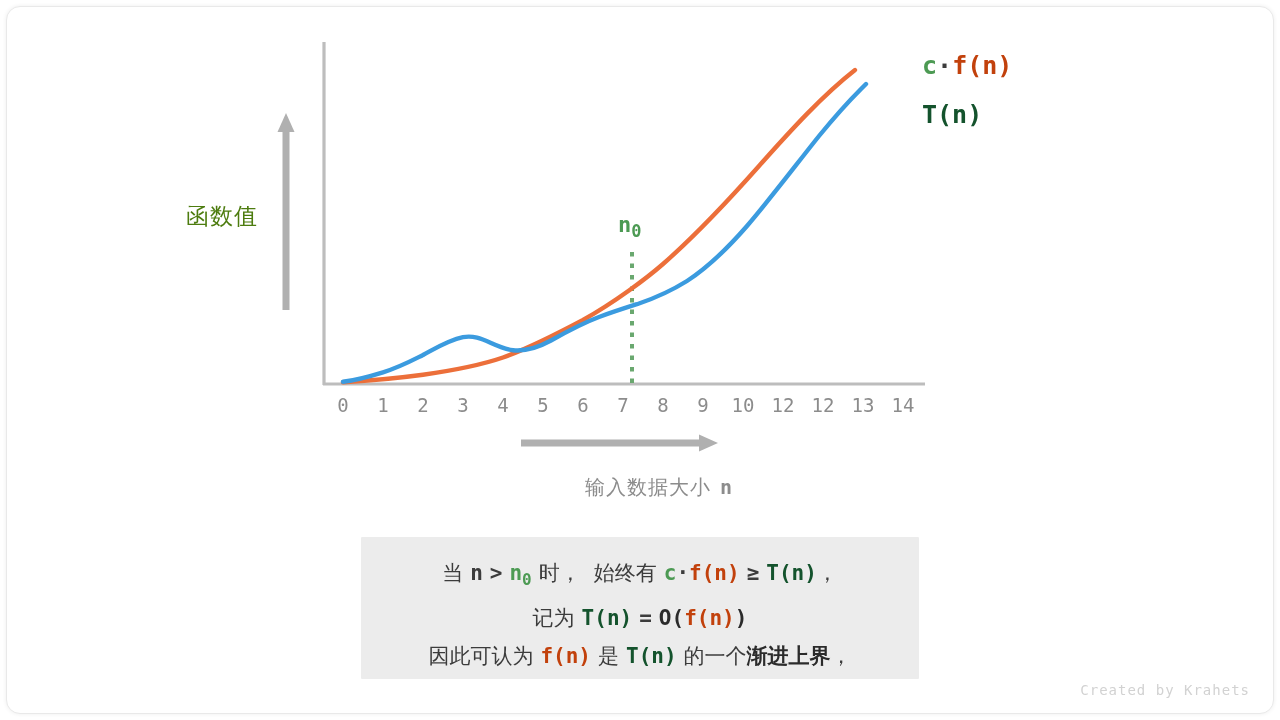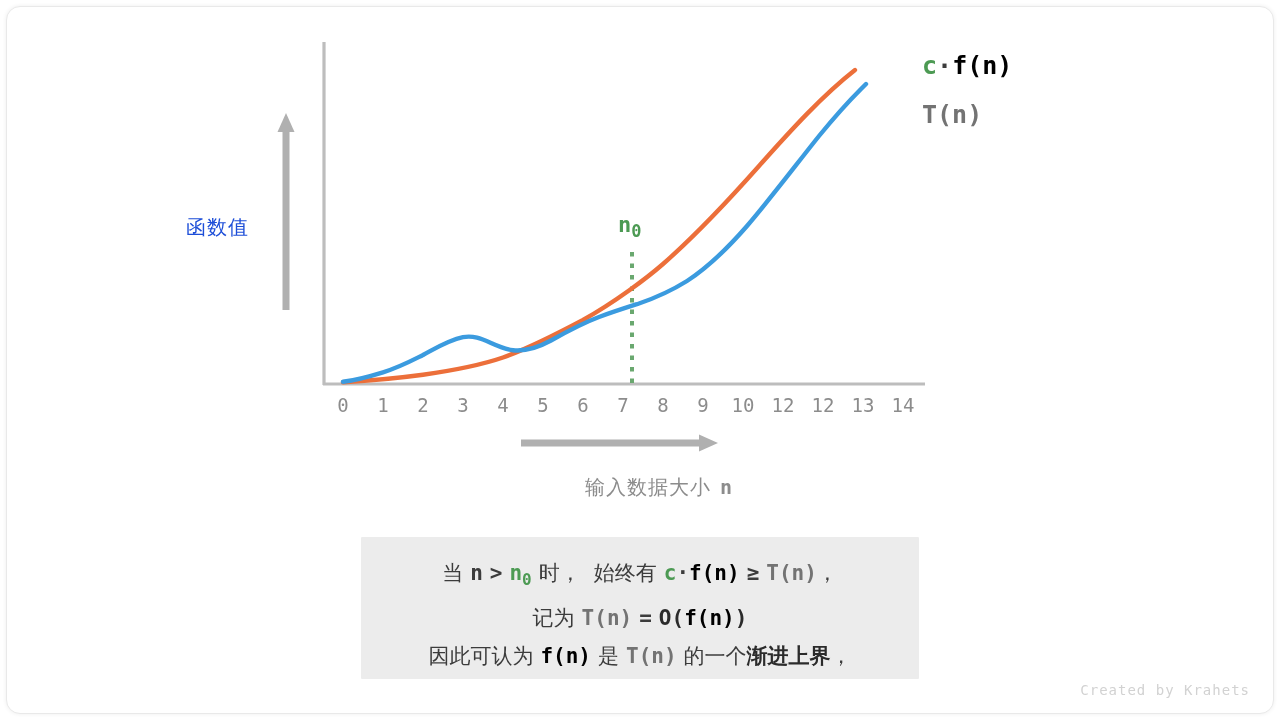--- a/index.html
+++ b/index.html
@@ -47,22 +47,22 @@
     font-family: "DejaVu Sans Mono", monospace;
     font-weight: bold;
     font-size: 25px;
     letter-spacing: 0px;
     white-space: nowrap;
   }
   #label-cfn { left: 922px; top: 51px; }
   #label-tn  { left: 922px; top: 100px; }
 
   .c-green  { color: #4c9a53; }
-  .c-orange { color: #000000; }
-  .c-blue   { color: #737373; text-align: right; }
+  .c-orange { color: #c2410c; }
+  .c-blue   { color: #14532d; text-align: right; }
   .c-dot    { color: #3c3c3c; }
 
   
   #n0-label {
     position: absolute;
     left: 618px;
     top: 212px;
     font-family: "DejaVu Sans Mono", monospace;
     font-weight: bold;
     font-size: 22px;
@@ -85,23 +85,23 @@
     text-align: center;
     font-family: "DejaVu Sans Mono", monospace;
     font-size: 19px;
     color: #8c8c8c;
   }
 
   
   #y-axis-caption {
     position: absolute;
     left: 186px;
-    top: 214px;
-    font-size: 20px;
-    color: #1d4ed8;
+    top: 201px;
+    font-size: 23px;
+    color: #4d7c0f;
     letter-spacing: 1px;
     white-space: nowrap;
   }
 
   
   #x-axis-caption {
     position: absolute;
     left: 0px;
     top: 474px;
     width: 1280px;

